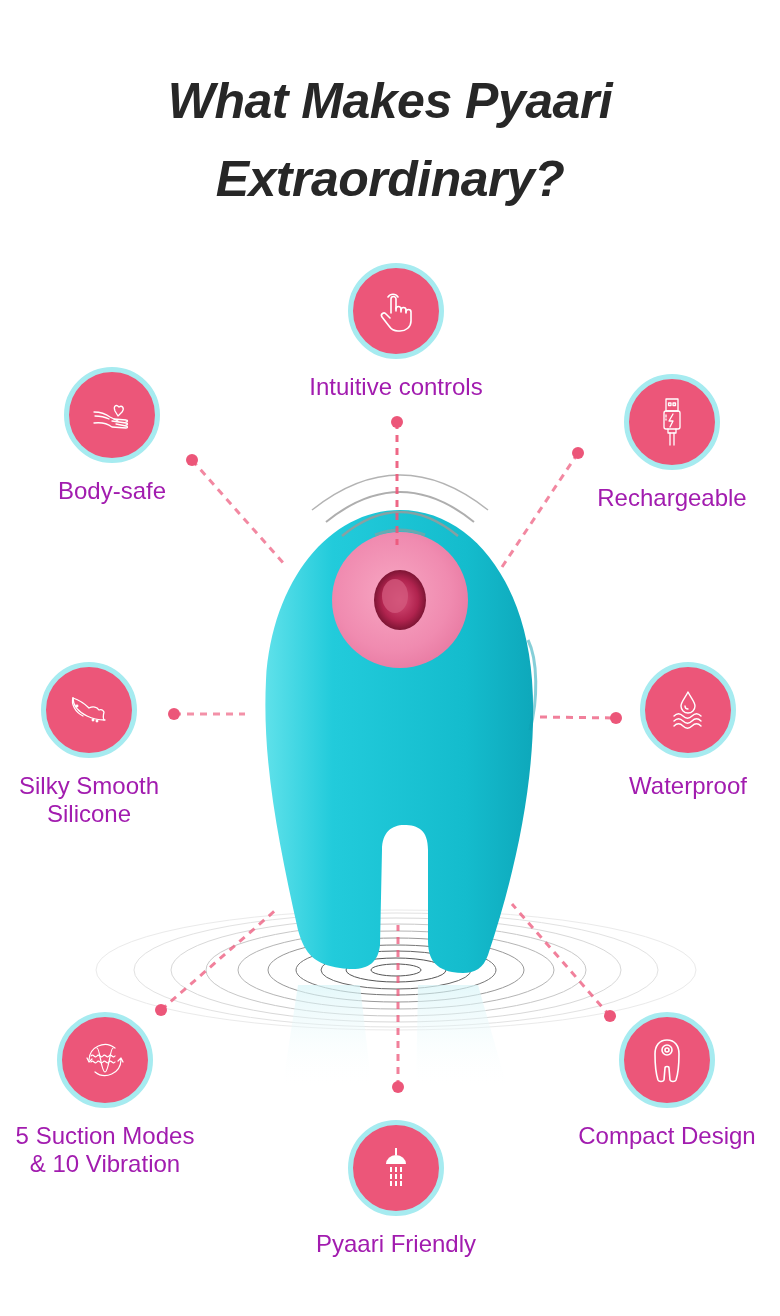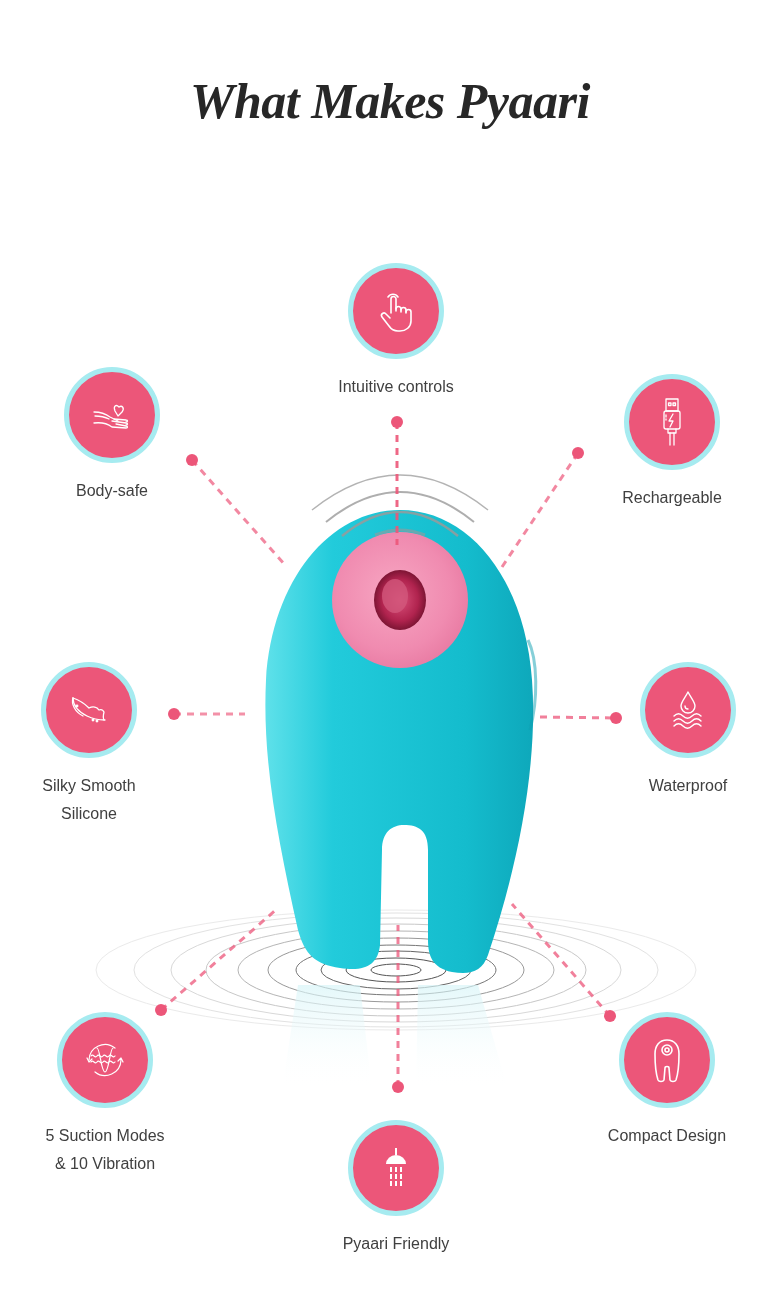--- a/index.html
+++ b/index.html
@@ -1,36 +1,37 @@
 <!DOCTYPE html>
 <html><head>
 <meta charset="utf-8">
 <style>
   html, body { margin: 0; padding: 0; background: #ffffff; }
   body { width: 780px; height: 1316px; position: relative; overflow: hidden;
          font-family: "Liberation Sans", "DejaVu Sans", sans-serif; color: #262626; }
   .title { position: absolute; left: 0; width: 780px; text-align: center;
-           font-family: Liberation Serif, serif;
+           font-family: Liberation Sans, sans-serif;
            font-weight: bold; font-style: italic; font-size: 50px; line-height: 78px;
            letter-spacing: -0.5px; color: #272727; top: 62px; }
   .title span { display: block; }
   .art { position: absolute; left: 0; top: 0; width: 780px; height: 1316px; }
   .feature { position: absolute; width: 0; height: 0; }
   .circle { position: absolute; width: 86px; height: 86px; left: -48px; top: -48px;
             border-radius: 50%; background: #ec5679; border: 5px solid #a6ebf0;
             display: flex; align-items: center; justify-content: center; }
   .circle svg { width: 52px; height: 52px; }
   .label { position: absolute; width: 240px; left: -120px; text-align: center;
-           font-size: 16px; line-height: 28px; color: #404040; white-space: nowrap; }
+           font-size: 24px; line-height: 28px; color: #a21caf; white-space: nowrap; }
 </style>
 </head>
 <body>
 
 <div class="title">
   <span>What Makes Pyaari</span>
+  <span>Extraordinary?</span>
 </div>
 
 <svg class="art" viewBox="0 0 780 1316">
   <defs>
     <linearGradient id="bodyGrad" x1="0" y1="0" x2="1" y2="0">
       <stop offset="0" stop-color="#5fe1ea"></stop>
       <stop offset="0.25" stop-color="#22cbdb"></stop>
       <stop offset="0.75" stop-color="#14bccd"></stop>
       <stop offset="1" stop-color="#0ea8bb"></stop>
     </linearGradient>

